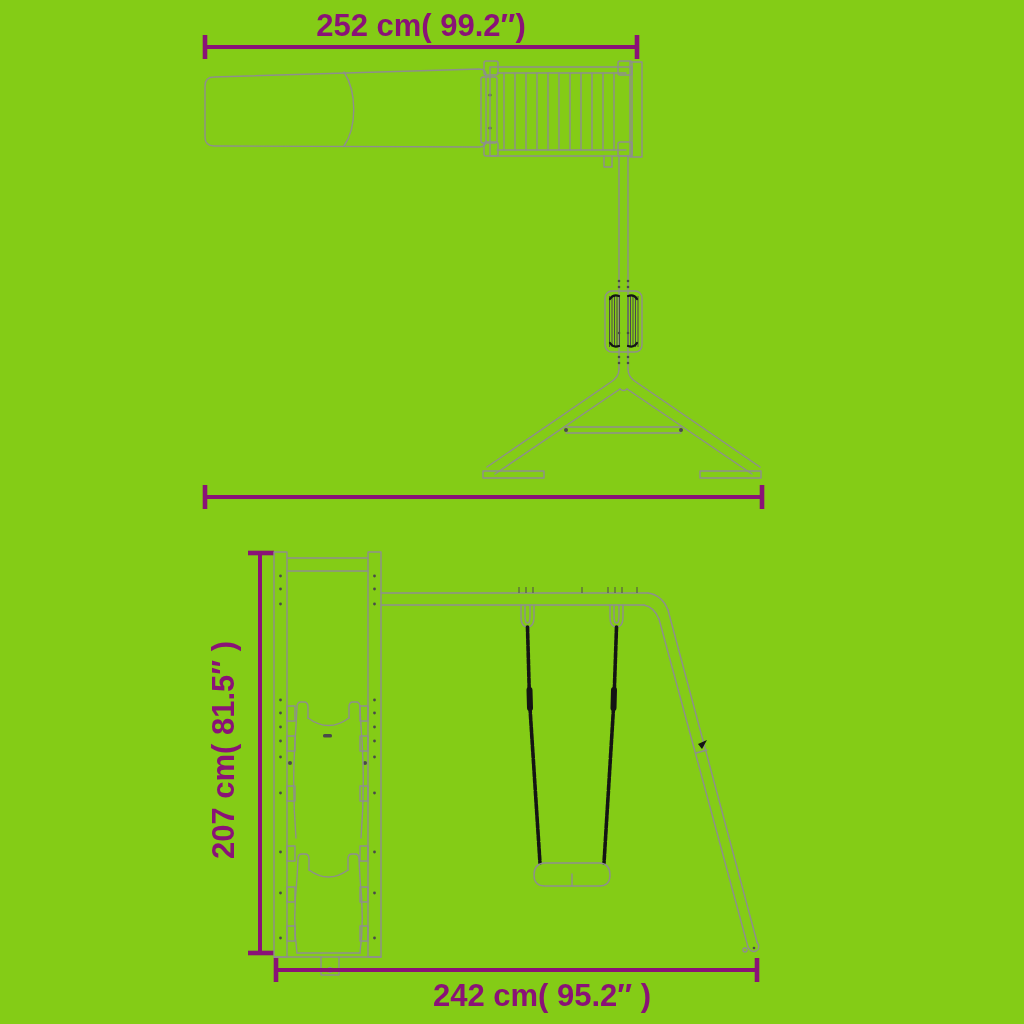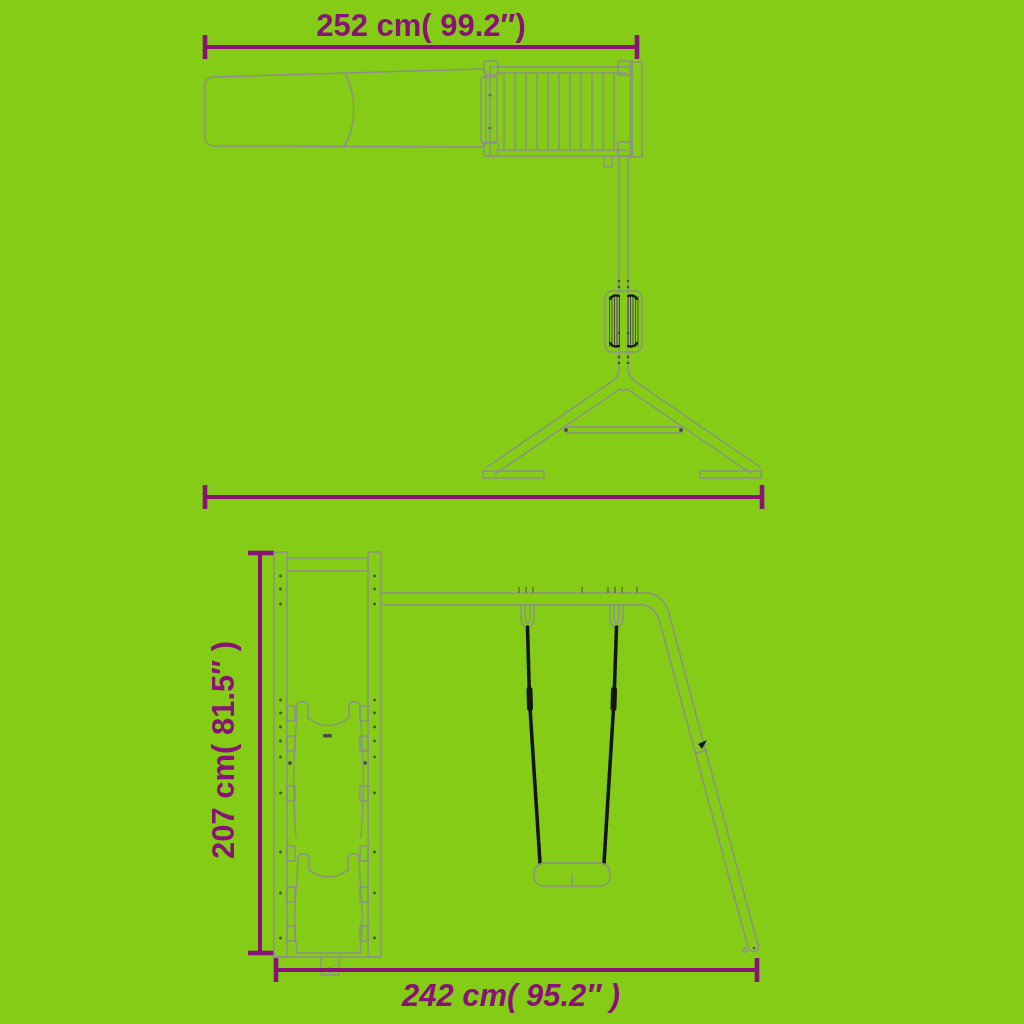--- a/index.html
+++ b/index.html
@@ -232,14 +232,14 @@
         <line class="dim-tick" x1="757" y1="958" x2="757" y2="982"></line>
       </g>
     </g>
   </svg>
 
   <div class="dim-label" style="left:421px;top:26px;">252 cm( 99.2″)</div>
 
 
   <div class="dim-label vertical" style="left:224px;top:750px;">207 cm( 81.5″ )</div>
 
-  <div class="dim-label" style="left:511px;top:996px;font-style:italic;">242 cm( 95.2″ )</div>
+  <div class="dim-label" style="left:542px;top:996px;">242 cm( 95.2″ )</div>
 </div>
 
 </body></html>

